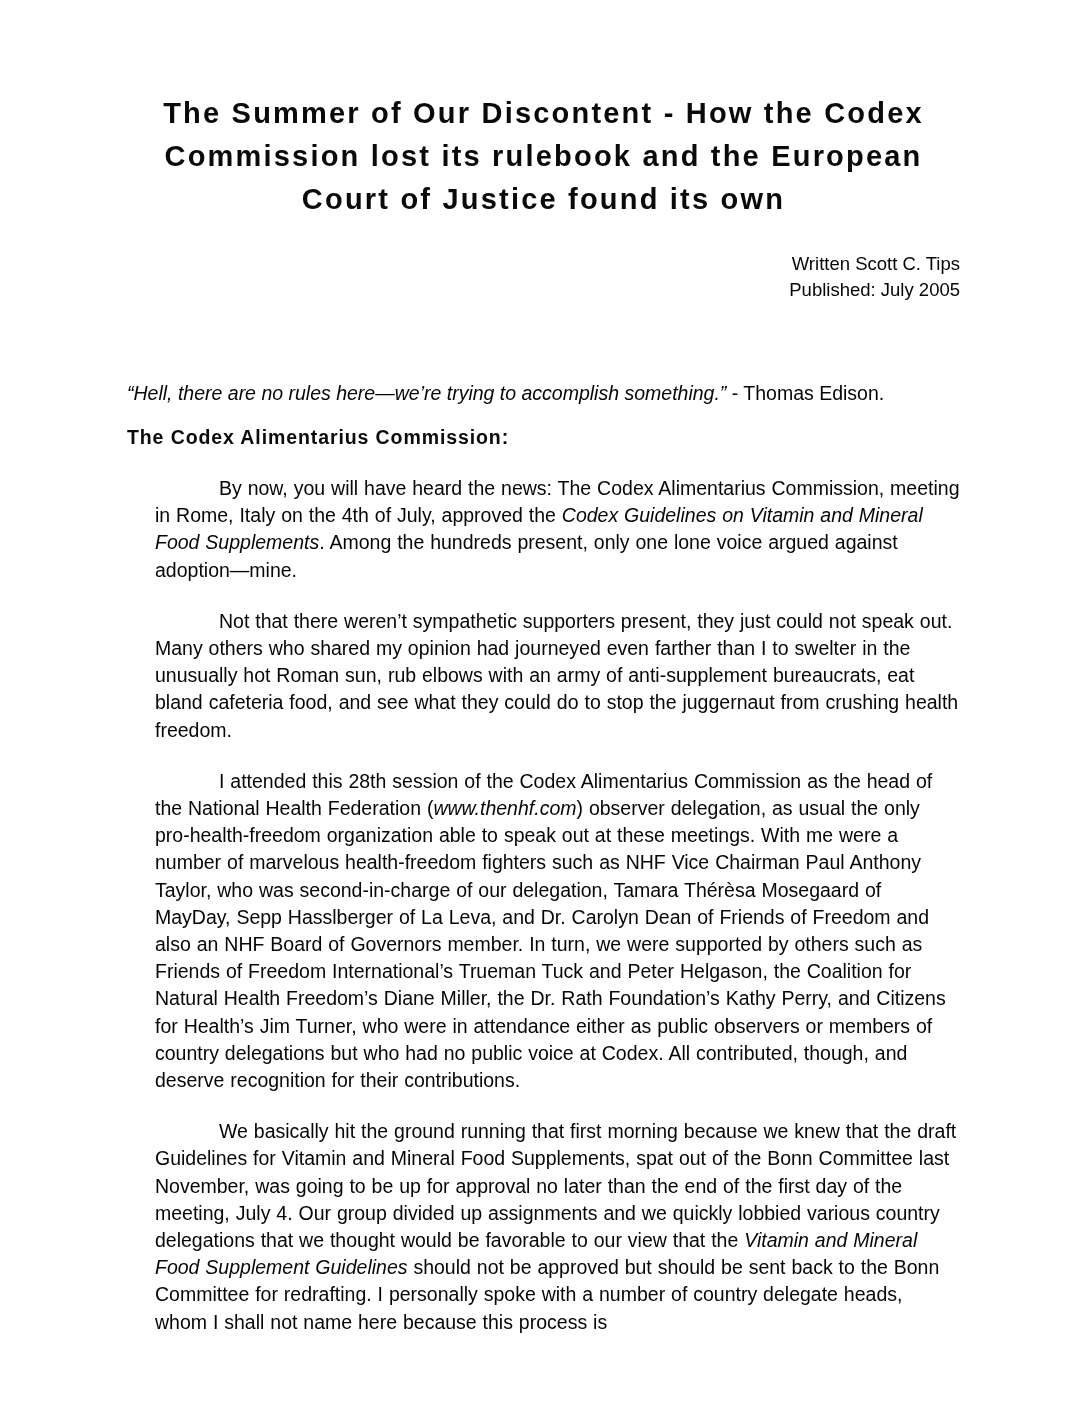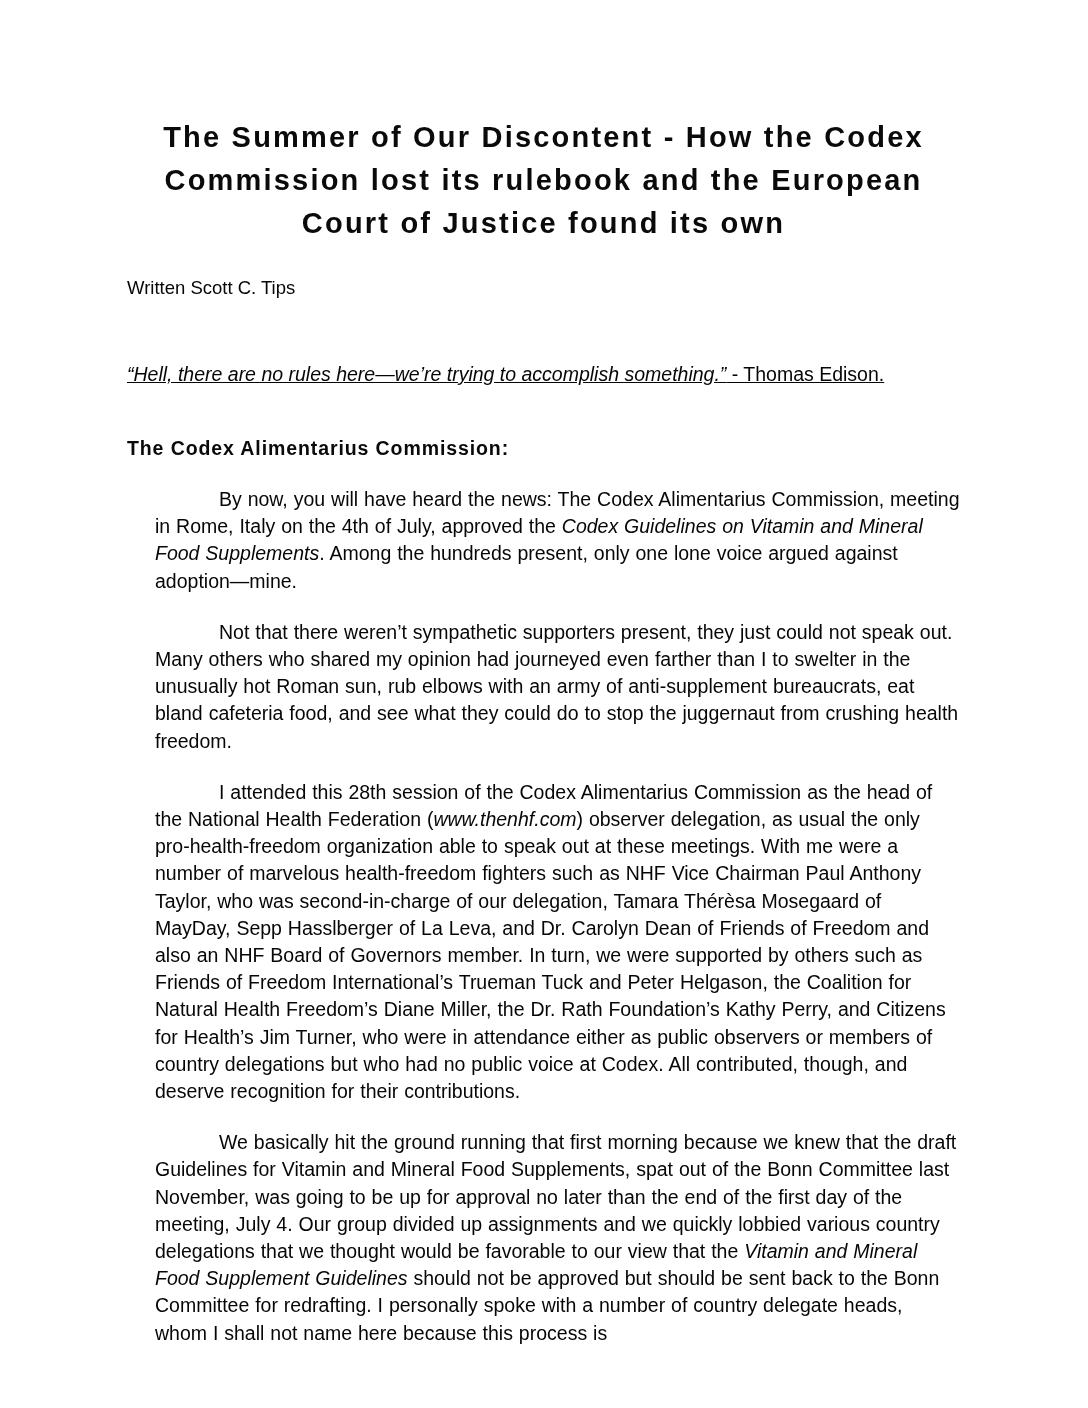--- a/index.html
+++ b/index.html
@@ -8,45 +8,44 @@
     font-family: "Liberation Sans", "DejaVu Sans", sans-serif;
     color: #060606;
     -webkit-font-smoothing: antialiased;
   }
   .page {
     position: relative;
     width: 1088px;
     min-height: 1408px;
     margin: 0 auto;
     background: #ffffff;
-    padding: 116px 128px 60px 127px;
+    padding: 92px 128px 60px 127px;
   }
   .doc-title {
     font-size: 29px;
     font-weight: bold;
     line-height: 43px;
     letter-spacing: 2.2px;
     text-align: center;
     color: #0a0a0a;
   }
   .meta-block {
     margin-top: 30px;
-    text-align: left;
+    text-align: right;
     font-size: 18.5px;
     line-height: 26px;
   }
   .quote-line {
-    margin-top: 60px;
+    margin-top: 77px;
     font-size: 19.5px;
     line-height: 27px;
-    text-decoration: underline;
   }
   .quote-line .quote-text { font-style: italic; }
   .section-heading {
-    margin-top: 47px;
+    margin-top: 17px;
     font-size: 19.5px;
     font-weight: bold;
     letter-spacing: 0.9px;
     line-height: 27px;
     color: #0a0a0a;
   }
   .body-paragraph {
     margin-top: 24px;
     font-size: 19.5px;
     line-height: 27.2px;
@@ -58,20 +57,21 @@
   .italic { font-style: italic; }
 </style>
 </head>
 <body>
 
 <div class="page">
   <h1 class="doc-title">The Summer of Our Discontent - How the Codex Commission lost its rulebook and the European Court of Justice found its own</h1>
 
   <div class="meta-block">
     <div>Written Scott C. Tips</div>
+    <div>Published: July 2005</div>
   </div>
 
   <p class="quote-line">
     <span class="quote-text">“Hell, there are no rules here—we’re trying to accomplish something.”</span><span> - Thomas Edison.</span>
   </p>
 
   <h2 class="section-heading">The Codex Alimentarius Commission:</h2>
 
   <p class="body-paragraph"><span>By now, you will have heard the news: The Codex Alimentarius Commission, meeting in Rome, Italy on the 4th of July, approved the </span><span class="italic">Codex Guidelines on Vitamin and Mineral Food Supplements</span><span>. Among the hundreds present, only one lone voice argued against adoption—mine.</span></p>
 

